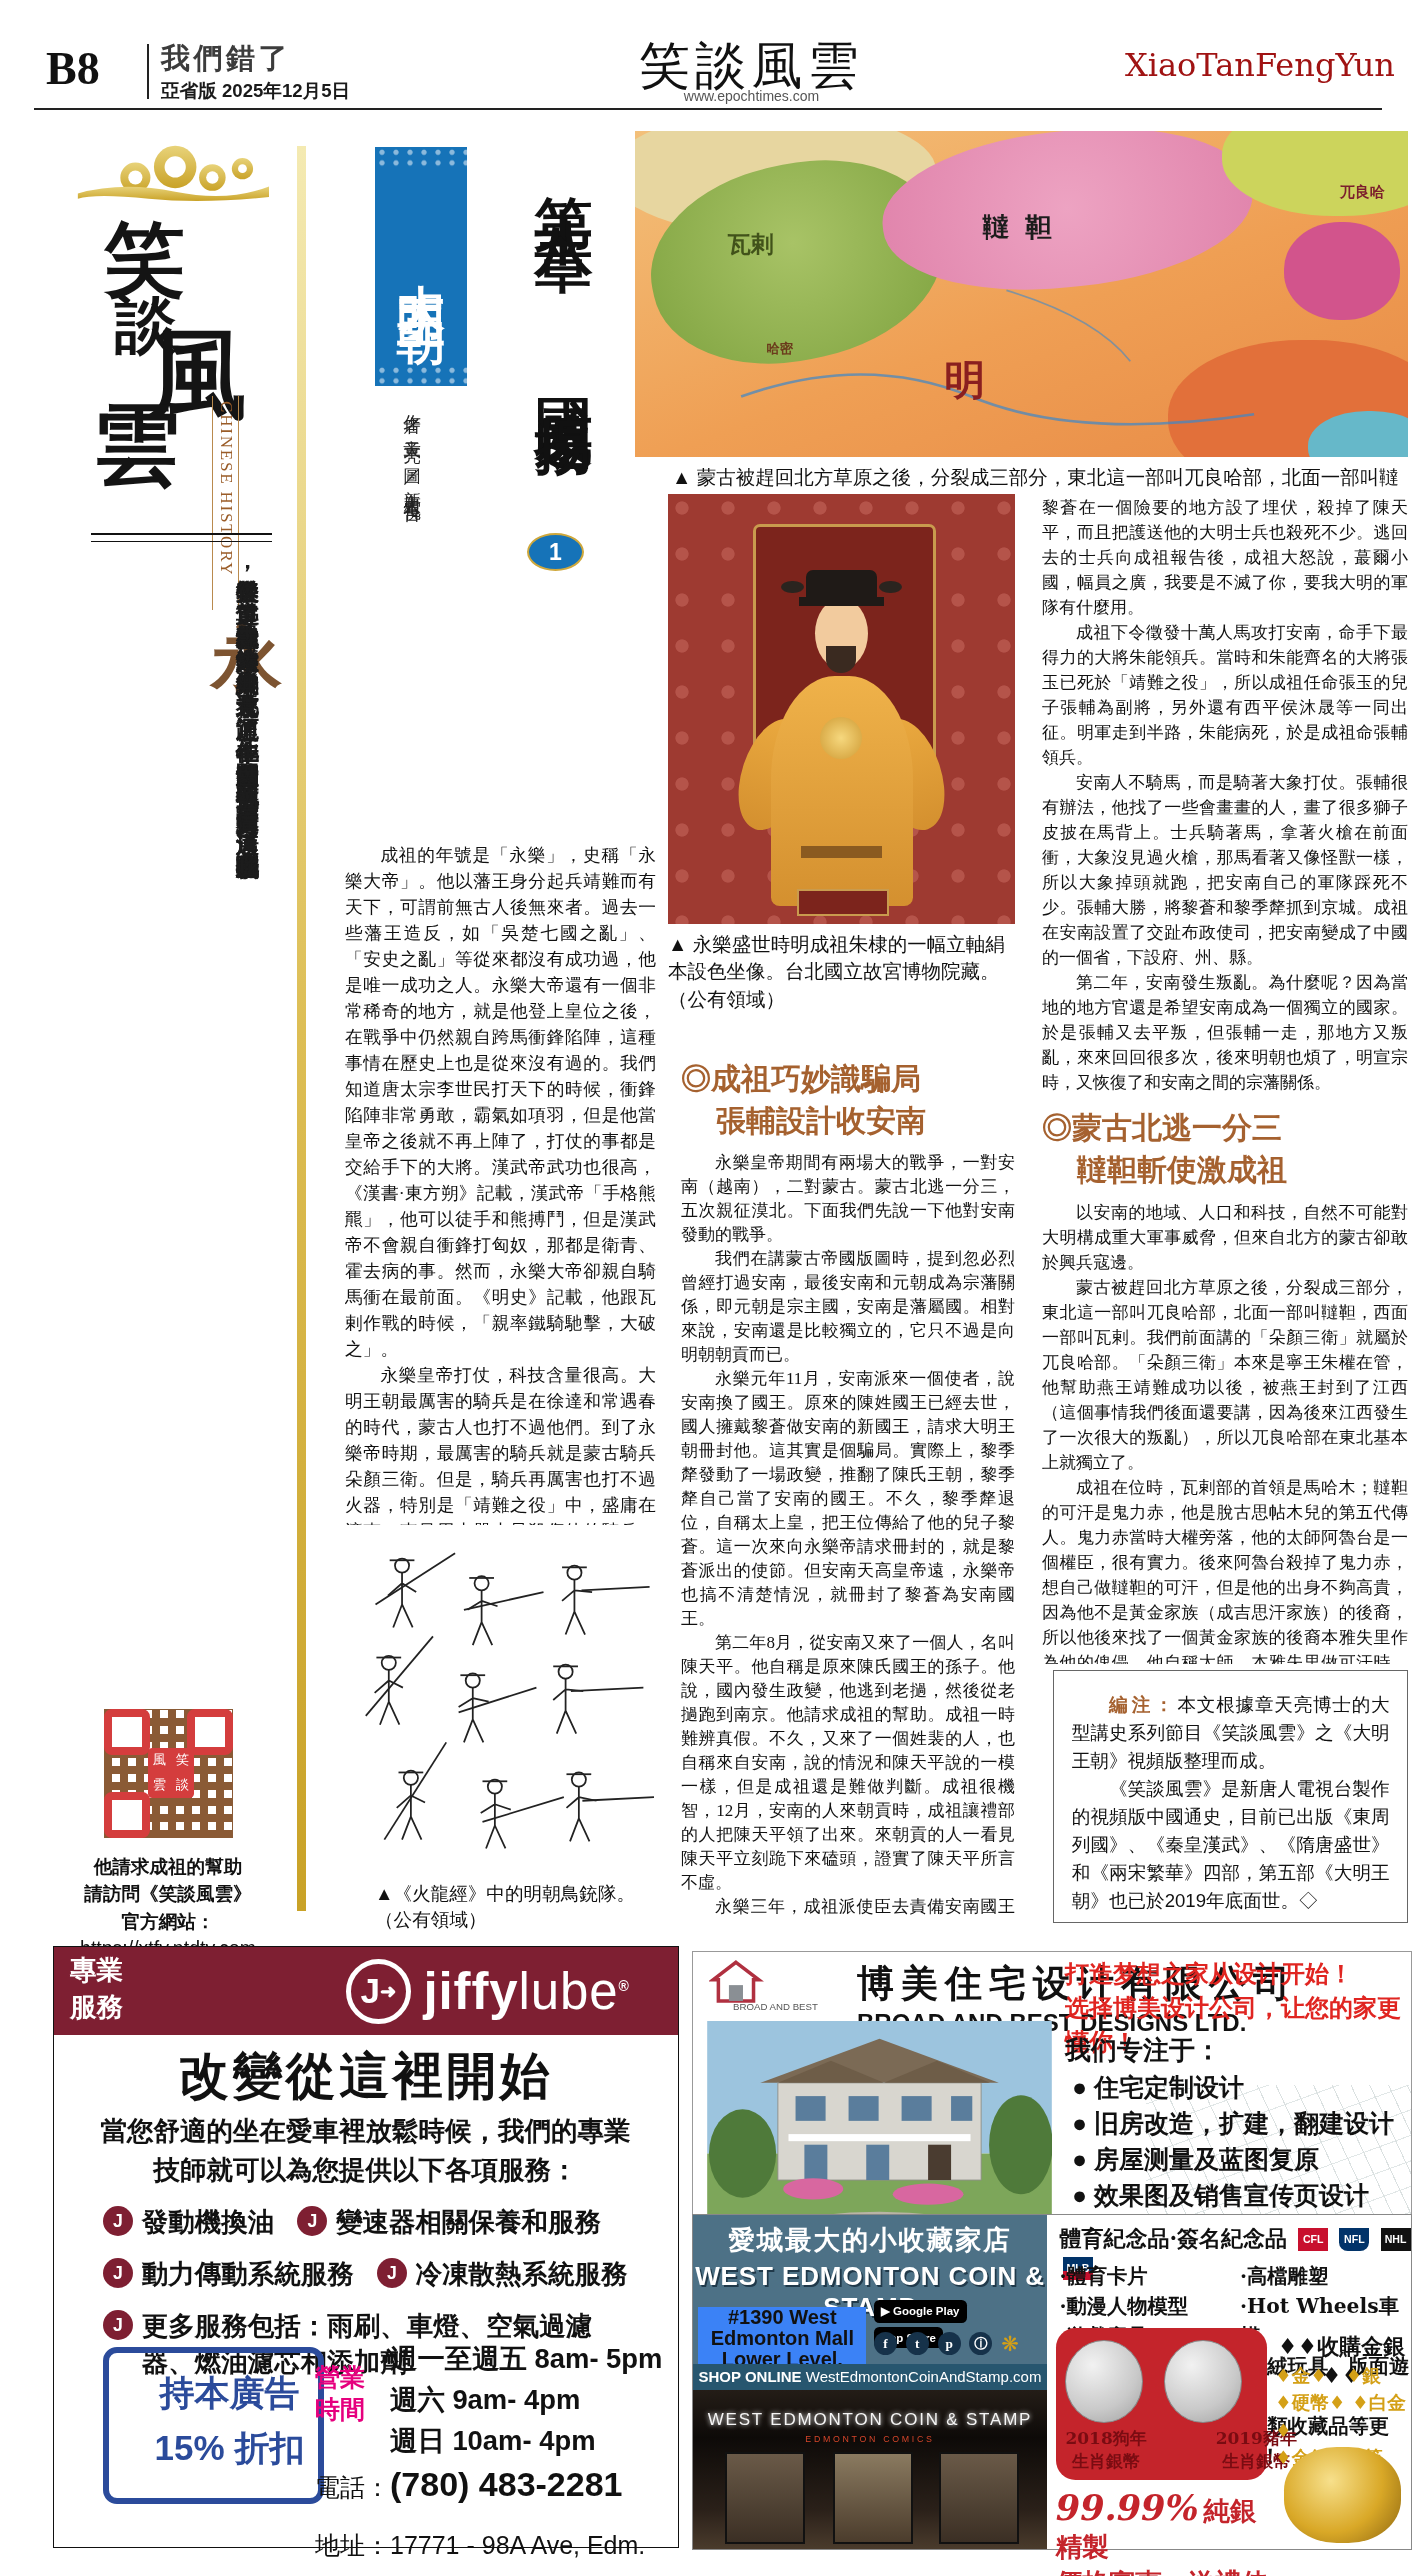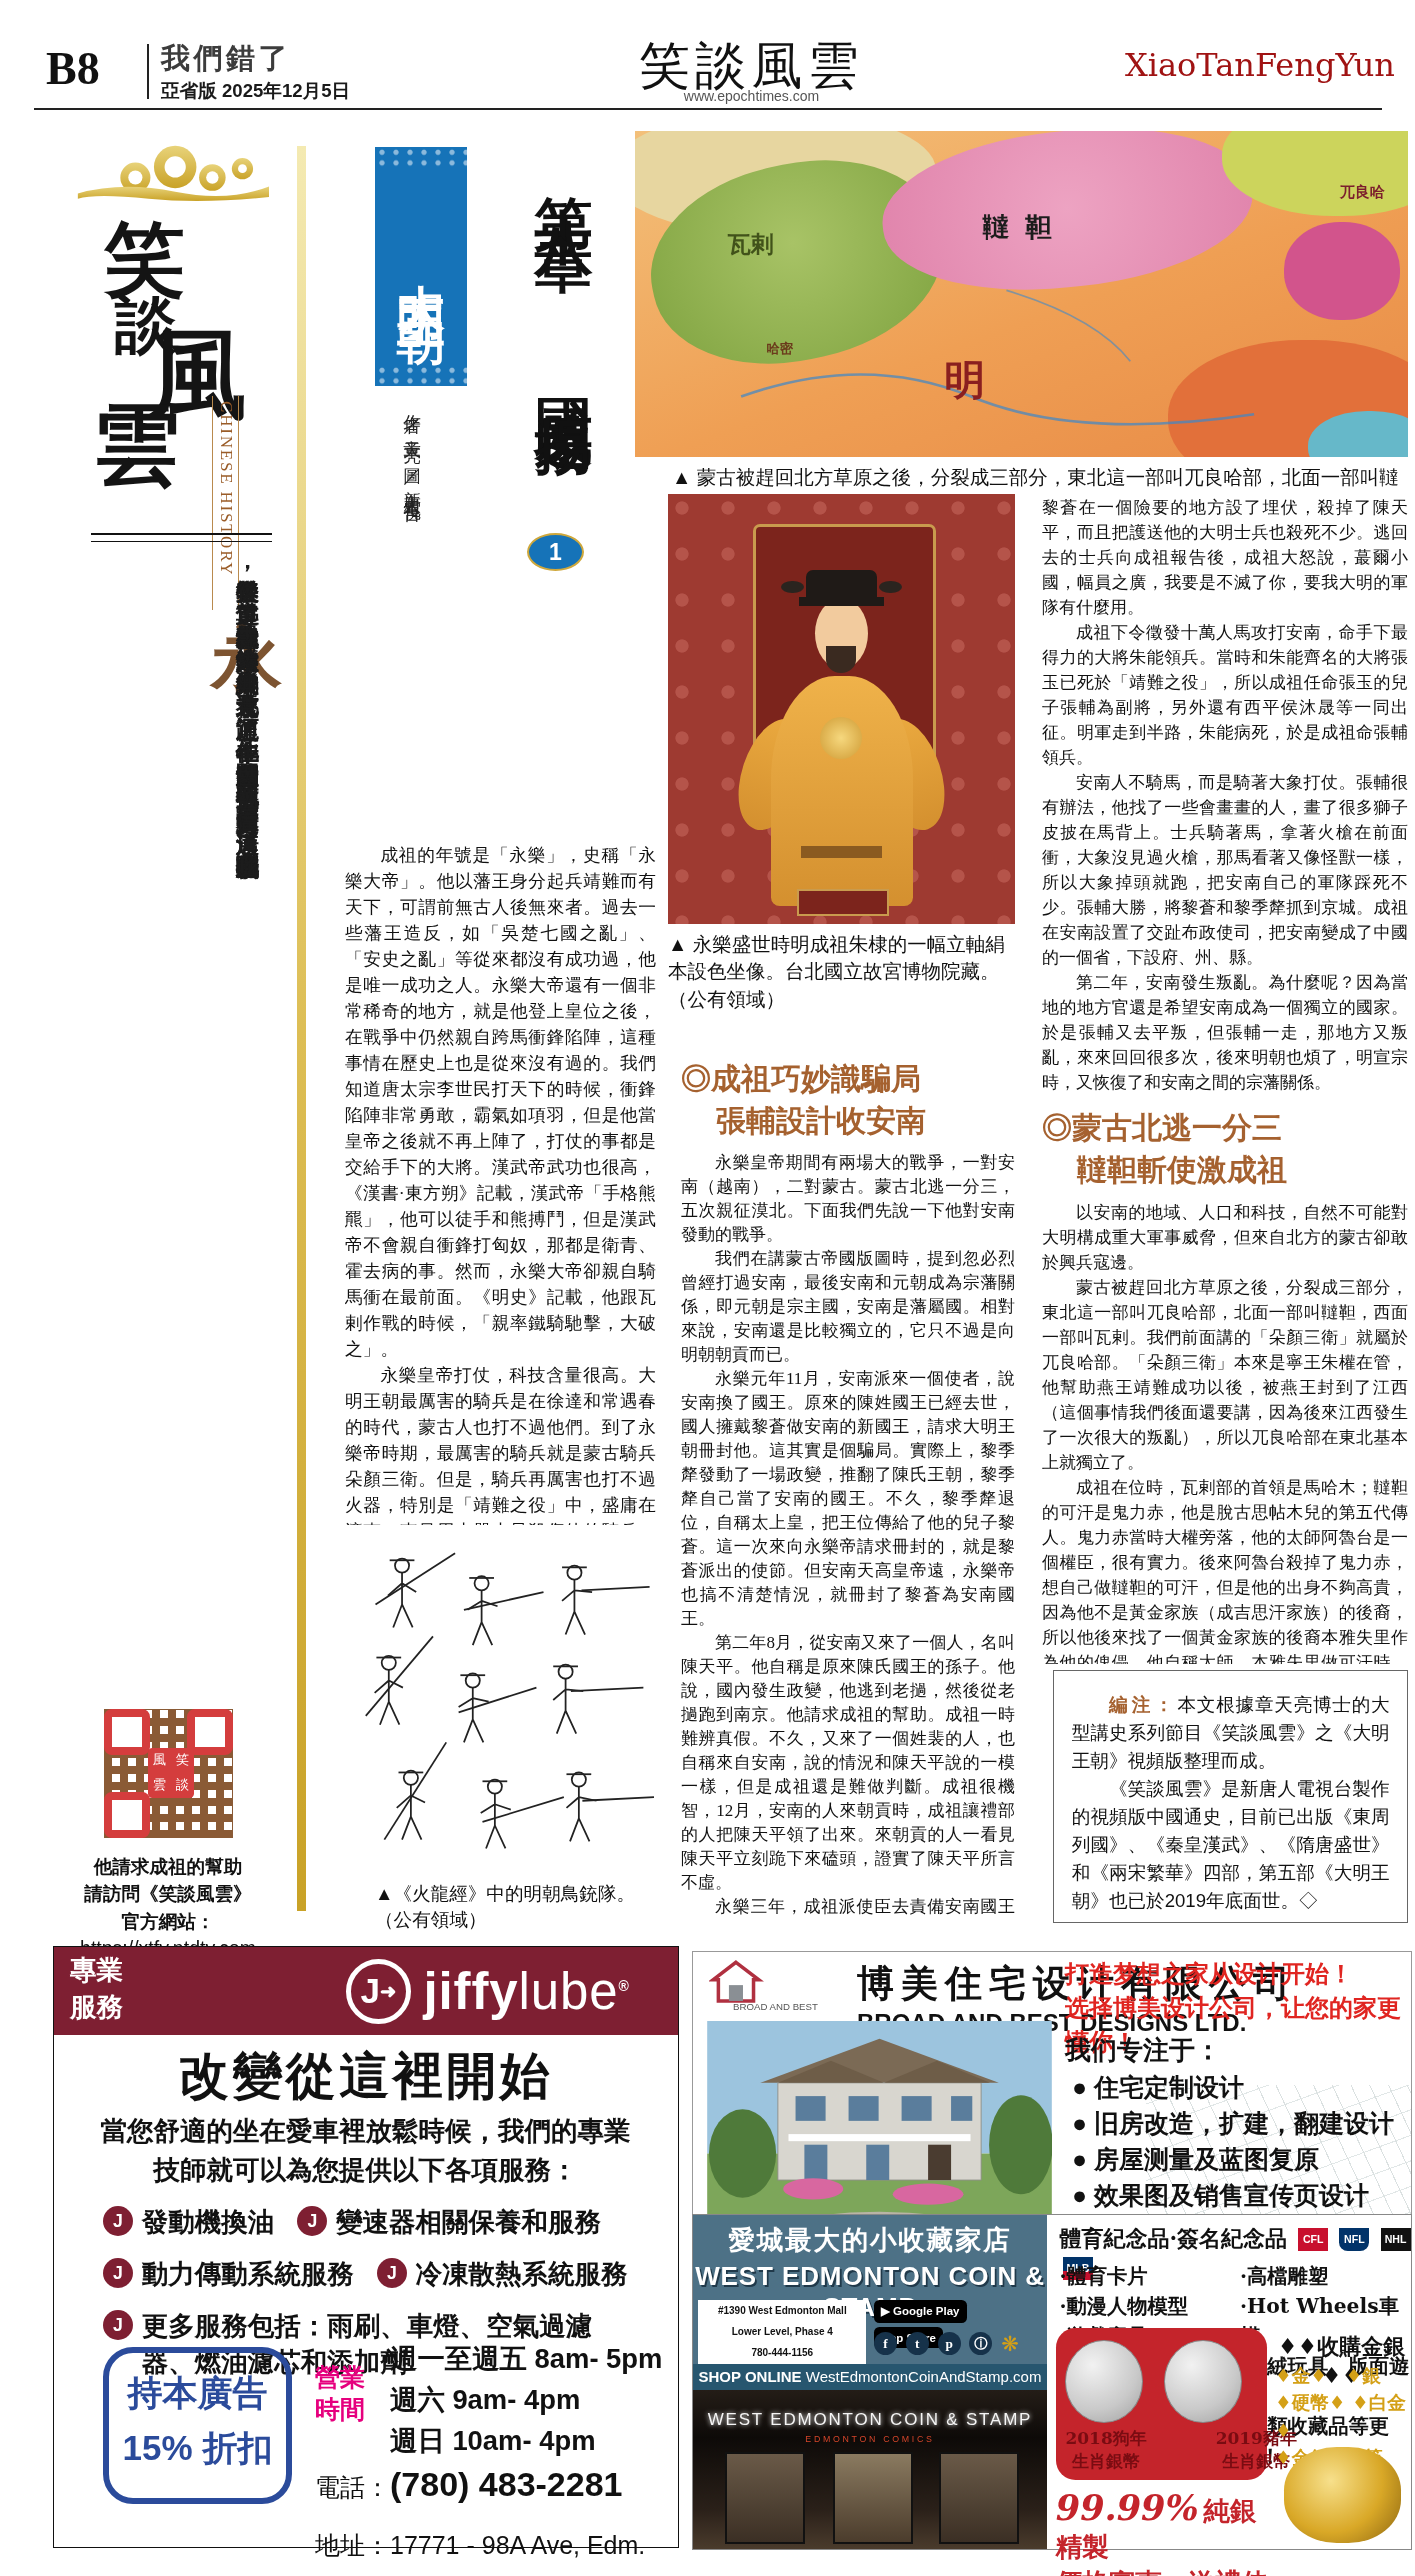--- a/index.html
+++ b/index.html
@@ -90,23 +90,23 @@
   .jf-head{position:absolute;left:0;top:96px;width:100%;text-align:center;font-size:50px;font-weight:bold;
            font-family:"DejaVu Serif",serif;letter-spacing:3.5px;}
   .jf-intro{position:absolute;left:35px;top:165px;width:553px;text-align:center;font-size:26.5px;line-height:39px;
             font-weight:bold;font-family:"Liberation Sans",sans-serif;}
   .jf-rows{position:absolute;left:49px;top:257px;width:548px;font-family:"Liberation Sans",sans-serif;
            font-size:26.5px;font-weight:bold;}
   .jf-row{display:flex;align-items:flex-start;margin-bottom:16px;}
   .jf-ic{flex:0 0 30px;height:30px;background:#7e1f32;border-radius:50%;color:#fff;font-size:17.7px;text-align:center;
          line-height:30px;margin-right:8.8px;margin-top:1.8px;font-weight:bold;}
   .jf-item{margin-right:23px;display:flex;align-items:flex-start;}
-  .jf-coupon{position:absolute;left:49px;top:400px;width:177px;height:133px;border:6.2px solid #2b4b9b;border-radius:30px;
+  .jf-coupon{position:absolute;left:49px;top:400px;width:177px;height:133px;border:6.2px solid #2b4b9b;border-radius:14px;
              color:#2b4b9b;font-size:35px;font-weight:bold;text-align:center;line-height:55px;padding-top:12.4px;
-             font-family:"Liberation Sans",sans-serif;}
+             font-family:"Liberation Sans",sans-serif;padding-left:32px;}
   .jf-hlabel{position:absolute;left:261px;top:414px;color:#e6007e;font-size:25px;font-weight:bold;line-height:32px;
              font-family:"Liberation Sans",sans-serif;}
   .jf-hours{position:absolute;left:336px;top:391px;font-size:27.4px;font-weight:bold;line-height:41px;
             font-family:"Liberation Sans",sans-serif;}
   .jf-phone{position:absolute;left:261px;top:518px;font-size:25px;font-family:"Liberation Sans",sans-serif;}
   .jf-phone b{font-size:34px;}
   .jf-addr{position:absolute;left:261px;top:559px;font-size:25px;font-family:"Liberation Sans",sans-serif;margin-top:23px;}
   
   .bb{left:692px;top:1951px;width:718px;height:338px;border:0.9px solid #999;background:#fff;overflow:hidden;}
   .bb-sketch{position:absolute;right:0;top:133px;width:265px;height:203px;opacity:.35;
@@ -124,22 +124,22 @@
   .bb-banner{position:absolute;left:12.4px;top:281px;font-size:29px;letter-spacing:0.9px;}
   .bb-house{position:absolute;left:14px;top:69px;width:345px;height:205px;}
   .bb-logoimg{position:absolute;left:16px;top:5.3px;width:133px;height:58px;font-family:"Liberation Sans",sans-serif;}
   
   .cs{left:692px;top:2214px;width:718px;height:334px;background:#fff;border:0.9px solid #888;}
   .cs-left{position:absolute;left:0;top:0;width:354px;height:100%;background:#4d7186;overflow:hidden;}
   .cs-tag{position:absolute;left:0;top:7px;width:100%;text-align:center;color:#fff;font-size:26.5px;font-weight:bold;
           letter-spacing:1.8px;font-family:"DejaVu Serif",serif;}
   .cs-name{position:absolute;left:0;top:46px;width:100%;text-align:center;color:#fff;font-size:26px;font-weight:bold;
            font-family:"Liberation Sans",sans-serif;text-shadow:1.8px 1.8px 0 #20394a;letter-spacing:0.9px;}
-  .cs-addrbox{position:absolute;left:5.3px;top:85px;width:168px;height:65px;background:#ffffff;color:#111;
-              font-size:10px;font-weight:bold;text-align:center;line-height:21px;font-family:"Liberation Sans",sans-serif;}
+  .cs-addrbox{position:absolute;left:5.3px;top:92px;width:168px;height:65px;background:#3b82f6;color:#111;
+              font-size:20px;font-weight:bold;text-align:center;line-height:21px;font-family:"Liberation Sans",sans-serif;}
   .cs-badges{position:absolute;left:181px;top:85px;width:168px;}
   .cs-badge{display:inline-block;background:#000;color:#fff;border-radius:5.3px;font-size:11.5px;font-weight:bold;
             padding:4.4px 7px;margin:0 2.7px 4.4px 0;font-family:"Liberation Sans",sans-serif;}
   .cs-social{position:absolute;left:181px;top:117px;}
   .cs-soc{display:inline-block;width:23px;height:23px;border-radius:50%;background:#16324a;color:#fff;text-align:center;
           line-height:23px;font-size:13.3px;font-weight:bold;margin-right:5.3px;font-family:"Liberation Serif",serif;}
   .cs-snow{display:inline-block;color:#d4a017;font-size:21px;vertical-align:middle;}
   .cs-shop{position:absolute;left:0;top:149px;width:100%;height:26.5px;background:#27566f;color:#fff;font-size:15px;
            line-height:26.5px;text-align:center;font-family:"Liberation Sans",sans-serif;}
   .cs-photo{position:absolute;left:0;top:175px;width:100%;height:159px;background:linear-gradient(180deg,#241d17,#0d0a08 30%,#2a2019 75%,#4a3b2c);}

